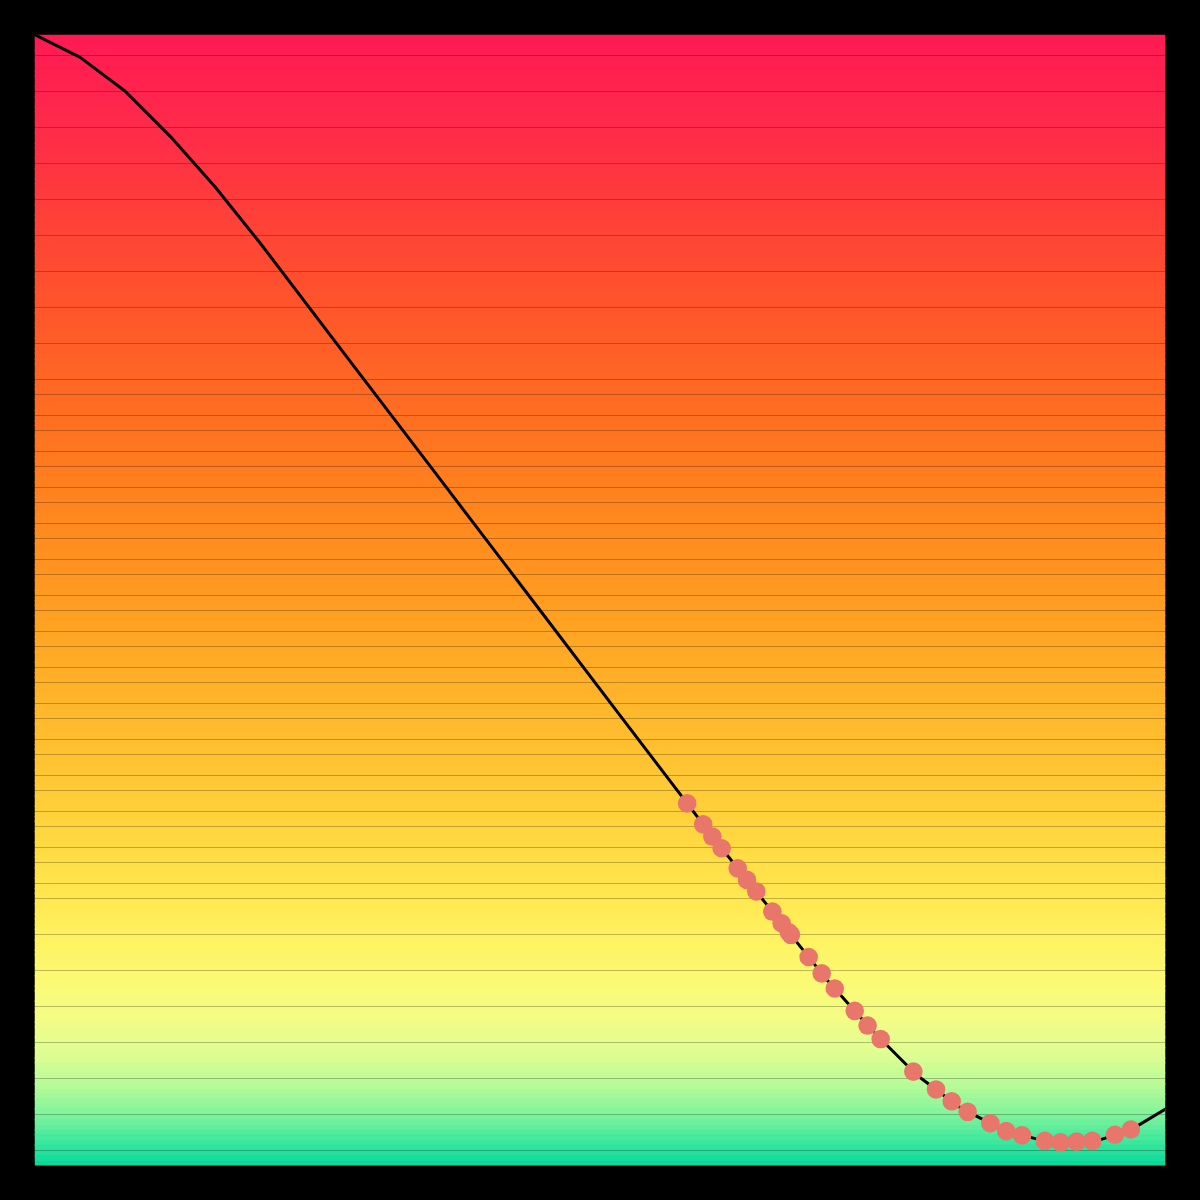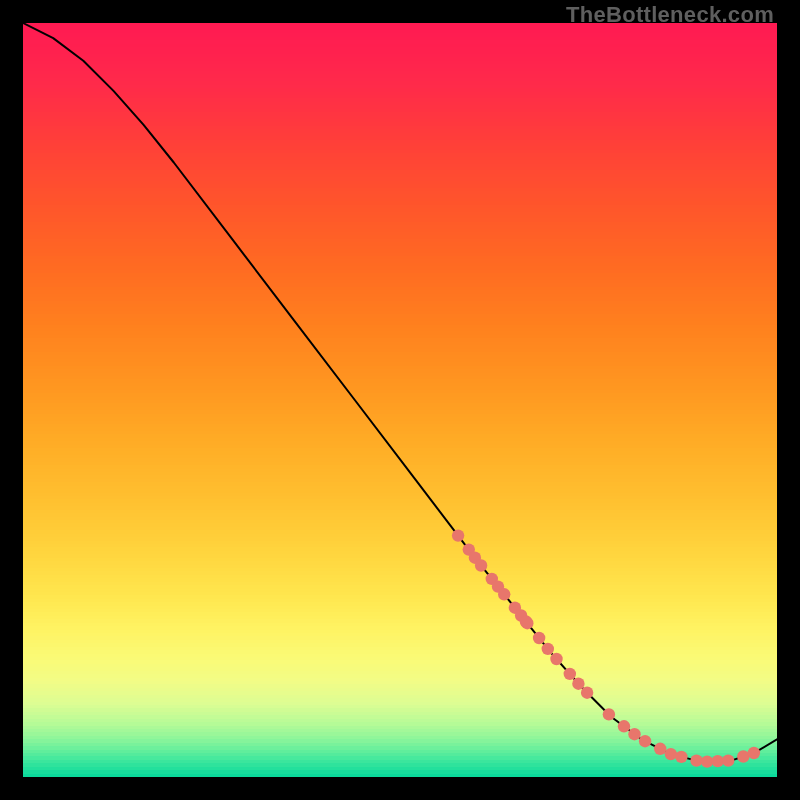--- a/index.html
+++ b/index.html
@@ -305,14 +305,13 @@
           <circle cx="658.4" cy="733.9" r="6.2" fill="#e8766b"></circle>
           <circle cx="673.5" cy="737.6" r="6.2" fill="#e8766b"></circle>
           <circle cx="684.1" cy="738.6" r="6.2" fill="#e8766b"></circle>
           <circle cx="694.7" cy="738.1" r="6.2" fill="#e8766b"></circle>
           <circle cx="705.2" cy="737.6" r="6.2" fill="#e8766b"></circle>
           <circle cx="720.3" cy="733.5" r="6.2" fill="#e8766b"></circle>
           <circle cx="730.9" cy="730.0" r="6.2" fill="#e8766b"></circle>
         </g>
     </svg>
   </div>
-  <div class="watermark">TheBottleneck.com</div>
 </div>
 
 </body></html>

